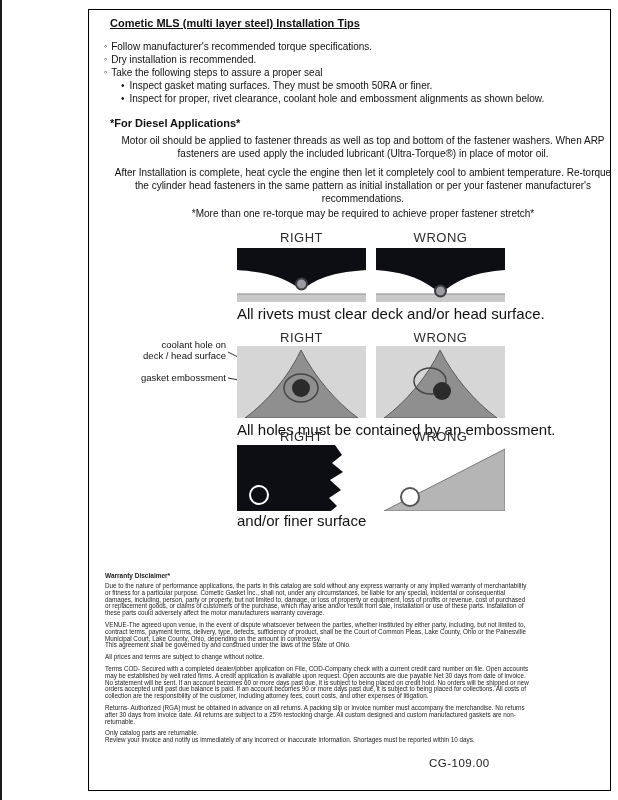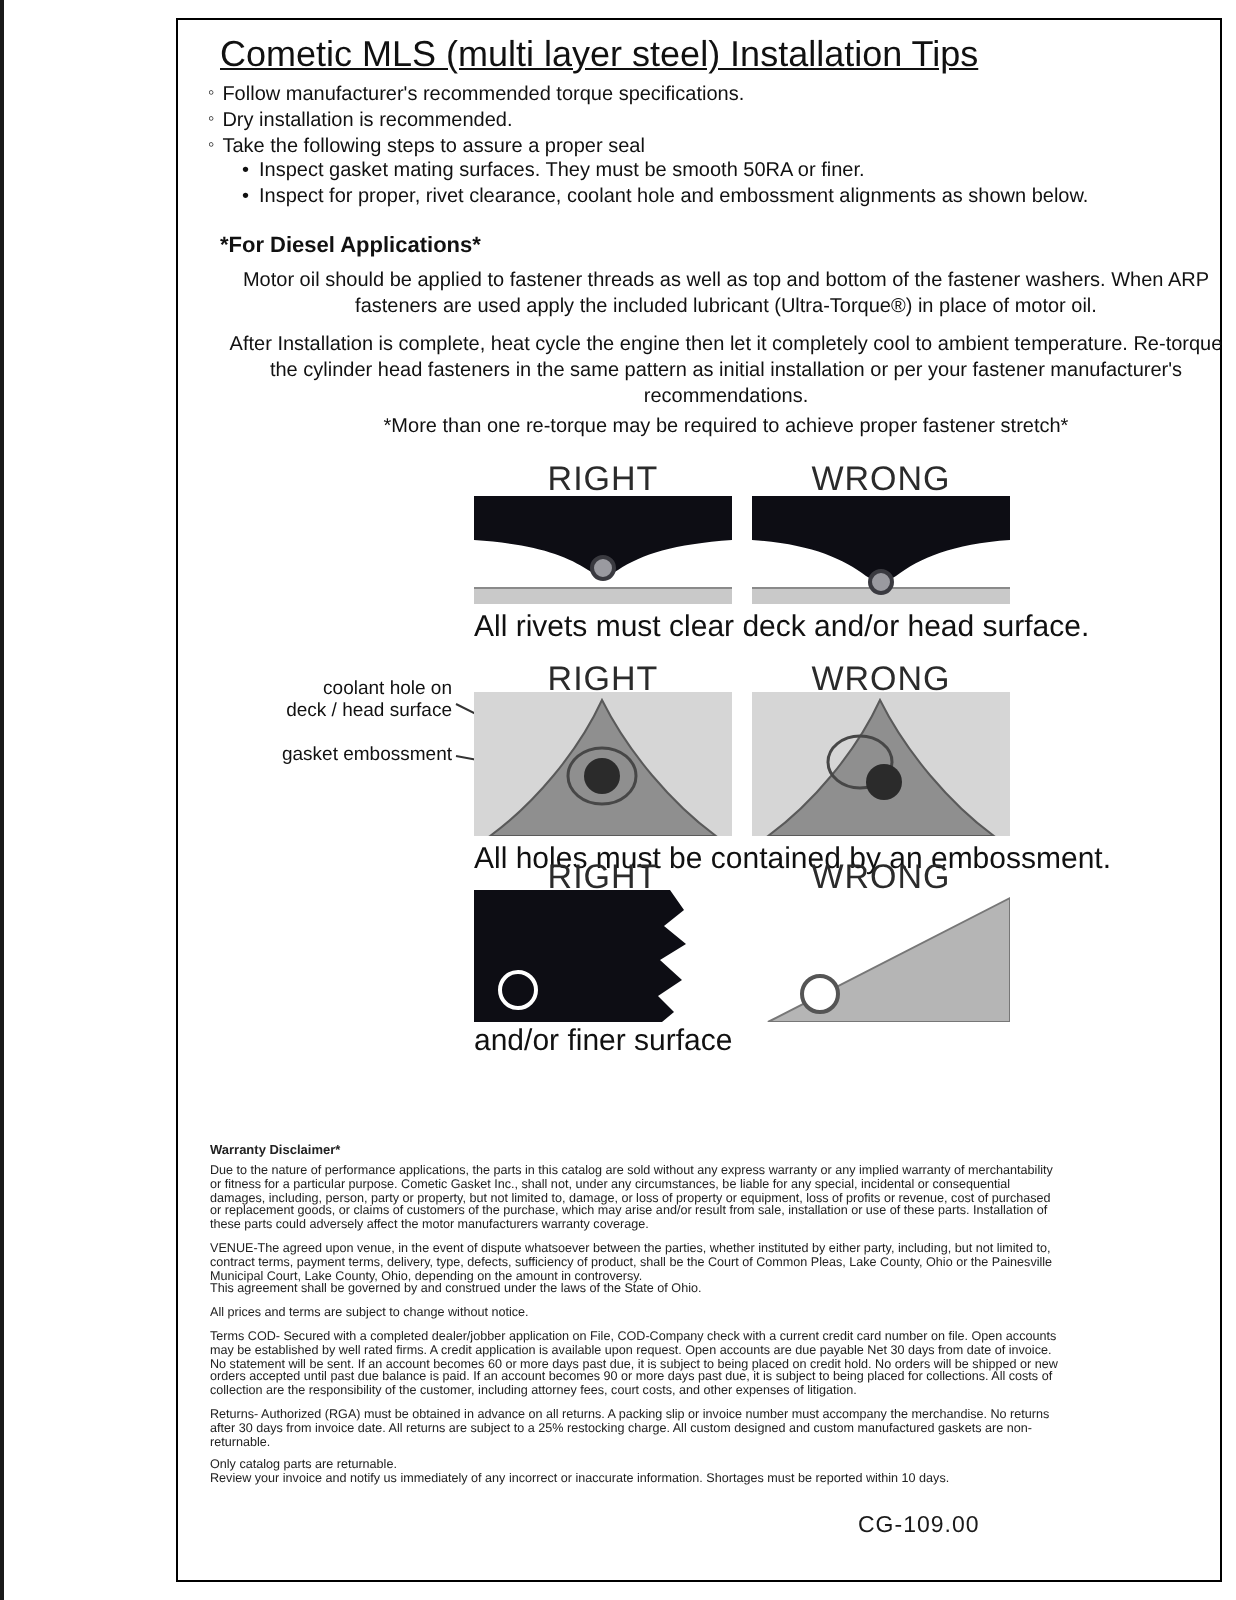--- a/index.html
+++ b/index.html
@@ -2,28 +2,28 @@
 <html><head>
 <meta charset="utf-8">
 <style>
   html,body { margin:0; padding:0; background:#ffffff; }
   .page {
     position:relative; width:618px; height:800px; overflow:hidden;
     background:#ffffff; font-family:"Liberation Sans", sans-serif; color:#111;
   }
   .scan-edge { position:absolute; left:0; top:0; width:2px; height:800px; background:#1a1a1a; }
   .border-box { position:absolute; left:88px; top:9px; width:523px; height:782px; border:1px solid #000; box-sizing:border-box; }
-  .title { position:absolute; left:110px; top:17px; font-size:18px; font-weight:normal; text-decoration:underline; }
+  .title { position:absolute; left:110px; top:17px; font-size:11px; font-weight:bold; text-decoration:underline; }
   .bullet-row { position:absolute; left:104px; font-size:10px; line-height:12px; white-space:nowrap; }
   .bullet-row::before { content:"\25E6"; margin-right:4px; font-size:9px; position:relative; top:-1px; }
   .sub-bullet-row { position:absolute; left:121px; font-size:10px; line-height:12px; white-space:nowrap; }
   .sub-bullet-row::before { content:"\2022"; margin-right:5px; }
   .diesel-heading { position:absolute; left:110px; top:117px; font-size:11px; font-weight:bold; }
   .body-para { position:absolute; left:110px; width:506px; font-size:10px; line-height:13px;text-align:center; }
-  .fig-label { position:absolute; width:129px; text-align:center; font-size:17px; color:#2b2b2b; letter-spacing:0.5px; }
+  .fig-label { position:absolute; width:129px; text-align:center; font-size:13px; color:#2b2b2b; letter-spacing:0.5px; }
   .fig-panel { position:absolute; width:129px; }
   .fig-caption { position:absolute; left:237px; font-size:15px; line-height:13px; }
   .annot { position:absolute; left:110px; width:116px; text-align:right; font-size:9.5px; line-height:11px; }
   .annot-lines { position:absolute; left:227px; top:344px; }
   .legal { position:absolute; left:105px; top:572px; width:427px; font-size:6.3px; line-height:1.08; color:#222; }
   .legal-heading { font-weight:bold; font-size:6.5px; margin:0 0 4px 0; }
   .legal-p { margin:0 0 5px 0; }
   .legal-p.tight { margin-bottom:0; }
   .footer-code { position:absolute; left:394px; top:757px; font-size:11.5px; color:#1a1a1a; letter-spacing:0.5px;margin-left:35px; }
 </style>

